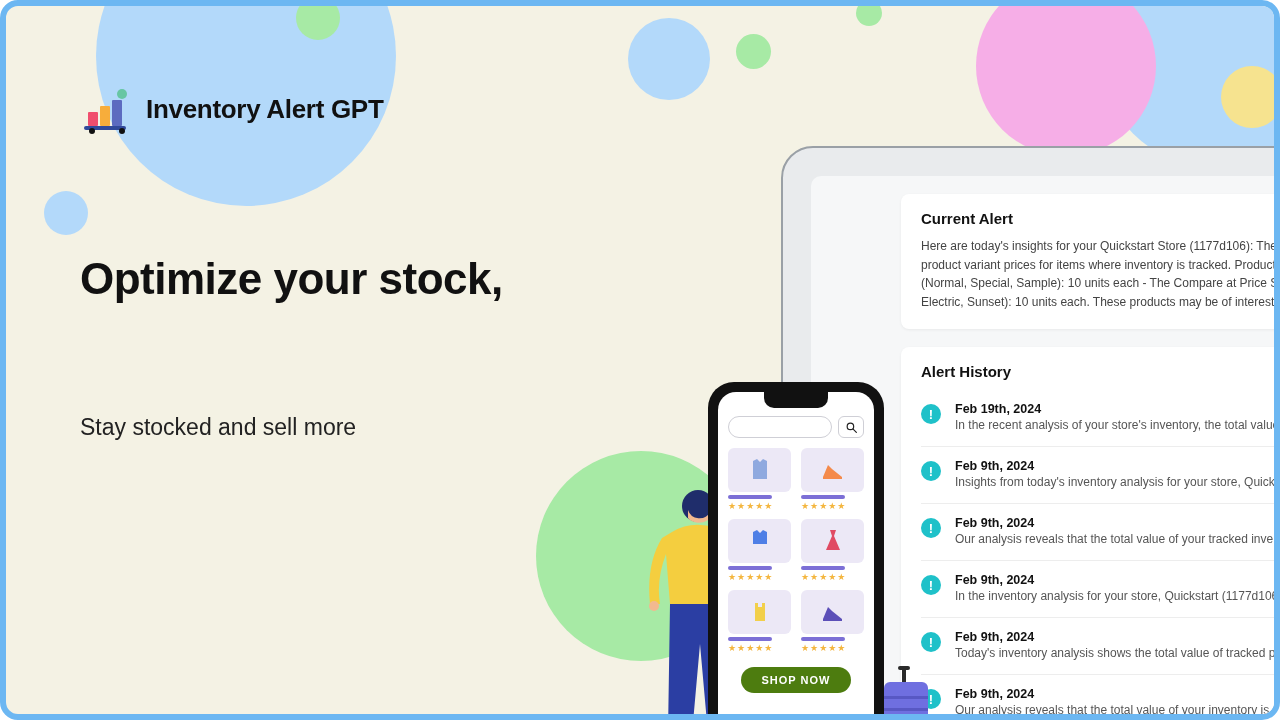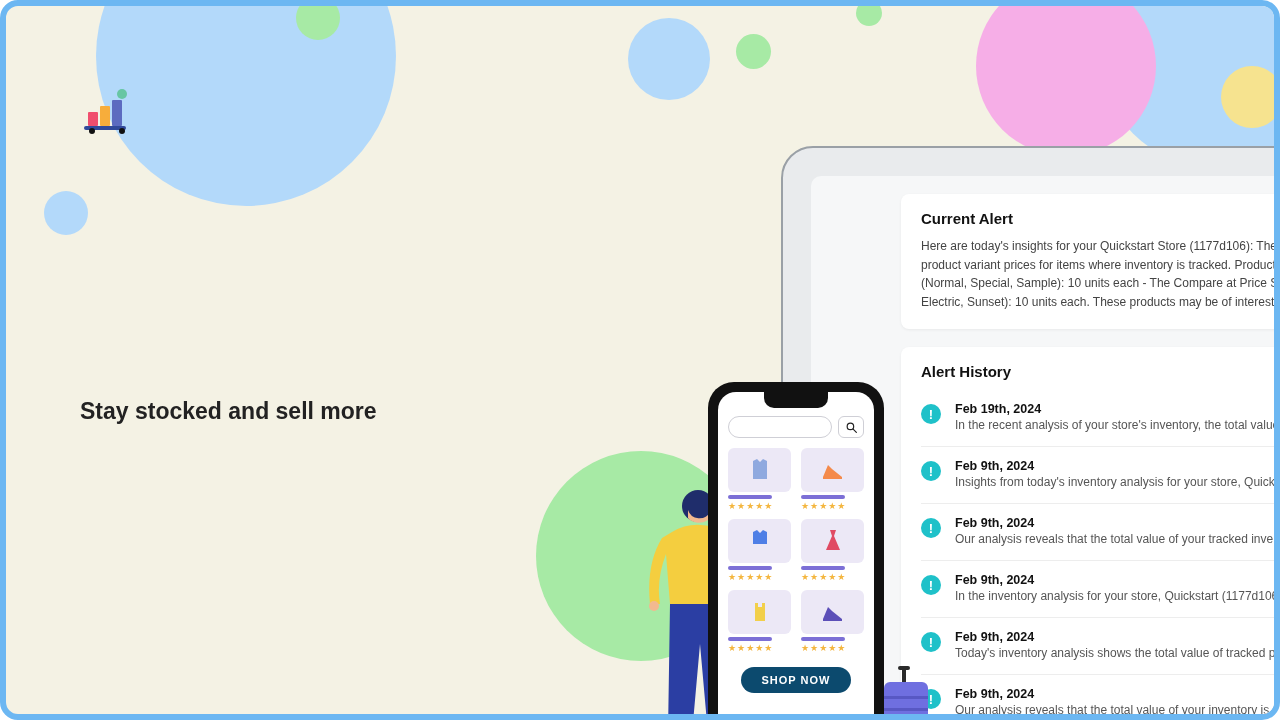--- a/index.html
+++ b/index.html
@@ -40,22 +40,22 @@
   }
 
   
   .headline {
     position: absolute; top: 248px; left: 74px; width: 540px;
   }
   .headline h1 {
     font-size: 44px; line-height: 1.15; font-weight: 750; color: #111; letter-spacing: -0.5px;
   }
   .subhead {
-    position: absolute; top: 388px; left: 74px; width: 500px;
-    font-size: 23px; line-height: 1.55; color: #222; font-weight: 700;
+    position: absolute; top: 404px; left: 74px; width: 500px;
+    font-size: 23px; line-height: 1.55; color: #222; font-weight: 400;
   }
 
   
   .device-tablet {
     position: absolute; top: 140px; left: 775px; width: 640px; height: 630px;
     border-radius: 32px;
     background: #e9ebed;
     border: 2px solid #9aa0a6;
     padding: 28px 0 0 28px;
   }
@@ -130,21 +130,21 @@
   }
   .pthumb {
     width: 100%; height: 44px; border-radius: 6px; background: #ece8f6;
     display:flex; align-items:center; justify-content:center;
   }
   .pthumb svg { width: 30px; height: 30px; }
   .pbar { width: 70%; height: 4px; background: #7c6fd6; border-radius: 2px; }
   .pstars { color: #f4b63f; font-size: 9px; letter-spacing: 1px; line-height: 1; }
   .shopbtn {
     margin: 6px auto 0 auto; width: 110px; height: 26px;
-    background: #0c4a6e; color: #fff;
+    background: #4d7c0f; color: #fff;
     border-radius: 13px; font-size: 11px; font-weight: 800; letter-spacing: 1px;
     display:flex; align-items:center; justify-content:center;
   }
 
   
   .person {
     position: absolute; top: 478px; left: 606px; width: 190px; height: 250px; z-index: 4;
   }
   .person svg { width: 100%; height: 100%; overflow: visible; }
 
@@ -175,25 +175,26 @@
       <svg viewBox="0 0 50 50">
         <rect x="6" y="28" width="10" height="14" fill="#f04e6e" rx="1"></rect>
         <rect x="18" y="22" width="10" height="20" fill="#f7ad3b" rx="1"></rect>
         <rect x="30" y="16" width="10" height="26" fill="#5c6bc0" rx="1"></rect>
         <circle cx="40" cy="10" r="5" fill="#67c6a3"></circle>
         <rect x="2" y="42" width="42" height="4" fill="#314a9b" rx="2"></rect>
         <circle cx="10" cy="47" r="3" fill="#111"></circle>
         <circle cx="40" cy="47" r="3" fill="#111"></circle>
       </svg>
     </div>
+    <div class="brand-name">Inventory Alert GPT</div>
   </div>
 
   <div class="headline">
     <h1>
-      <br>
+      <span>Optimize your stock,</span><br>
     </h1>
   </div>
   <div class="subhead">
     <span>Stay stocked and sell more</span><br>
   </div>
 
   <div class="device-tablet">
     <div class="inner">
 
       <div class="card">

